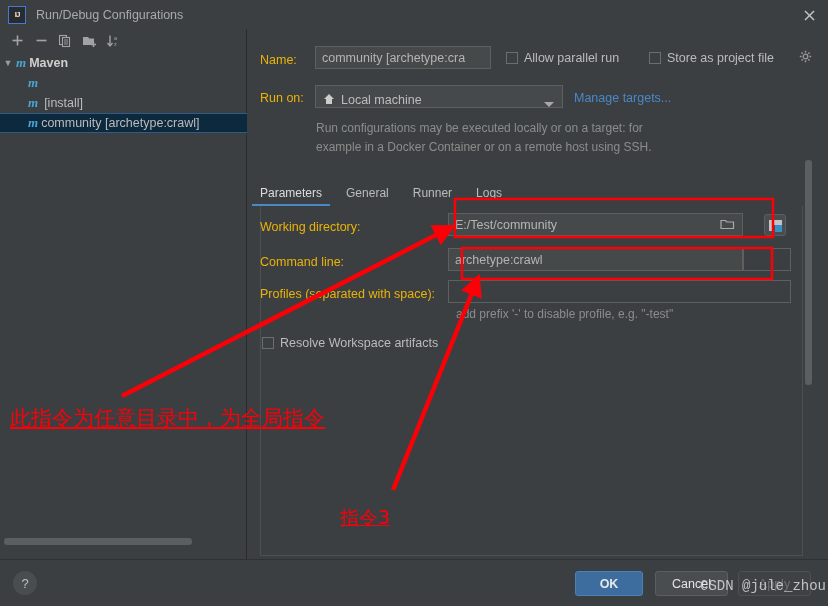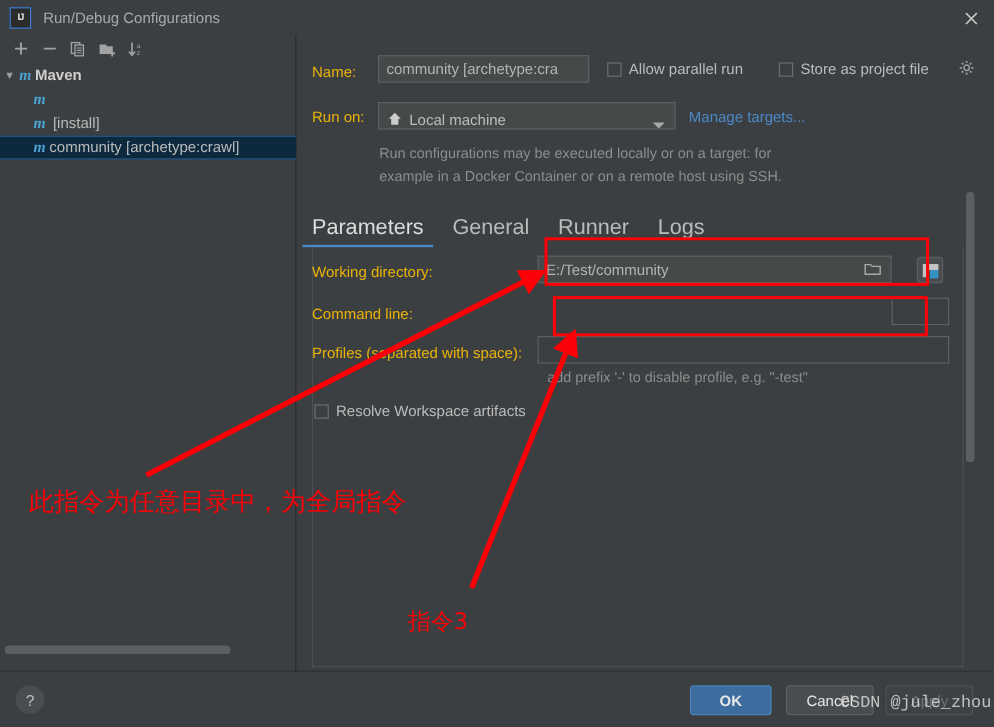--- a/index.html
+++ b/index.html
@@ -231,21 +231,21 @@
 
   
   .tabs {
     position: absolute;
     left: 0; top: 150px;
     width: 580px; height: 27px;
     display: flex;
     align-items: flex-end;
   }
   .tab {
-    font-size: 18px;
+    font-size: 12px;
     color: #bbbbbb;
     padding: 0 12px 6px 12px;
     cursor: pointer;
     position: relative;
   }
   .tab.active { color: #dcdcdc; }
   .tab.active::after {
     content: "";
     position: absolute;
     left: 4px; right: 4px; bottom: 0;
@@ -533,20 +533,21 @@
         <path d="M1 2.5 L5.5 2.5 L6.8 4 L13.5 4 L13.5 10.5 L1 10.5 Z" fill="none" stroke="#a9a9a9" stroke-width="1.2"></path>
       </svg>
     </div>
     <div class="macro-btn" style="left:516px; top:185px;">
       <span class="bar"></span>
       <span class="bar2"></span>
       <span class="sq"></span>
     </div>
 
     <div class="lbl" style="left:12px; top:226px;">Command line:</div>
+    <div class="field" style="left:200px; top:219px; width:295px; height:23px;">archetype:crawl</div>
     <div class="field" style="left:495px; top:219px; width:48px; height:23px; background:#3c3f41;"></div>
 
     <div class="lbl" style="left:12px; top:258px;">Profiles (separated with space):</div>
     <div class="field" style="left:200px; top:251px; width:343px; height:23px; background:#3c3f41;"></div>
     <div class="hint" style="left:208px; top:277px;">add prefix '-' to disable profile, e.g. "-test"</div>
 
     <div class="cbox-wrap" style="left:14px; top:307px;">
       <span class="cbox"></span>
       <span>Resolve Workspace artifacts</span>
     </div>
@@ -569,18 +570,18 @@
 
     <rect x="455" y="199" width="318" height="38" fill="none" stroke="#fb0007" stroke-width="2.5"></rect>
 
     <rect x="462" y="248" width="310" height="31" fill="none" stroke="#fb0007" stroke-width="2.5"></rect>
 
     <line x1="122" y1="396" x2="442" y2="232" stroke="#fb0007" stroke-width="4.5" marker-end="url(#arrowhead)"></line>
 
     <line x1="393" y1="490" x2="474" y2="288" stroke="#fb0007" stroke-width="4.5" marker-end="url(#arrowhead)"></line>
   </svg>
 
-  <div class="anno-text anno-main" style="left:24px; top:404px;">此指令为任意目录中，为全局指令</div>
-  <div class="anno-text anno-small" style="left:340px; top:505px;">指令3</div>
+  <div class="anno-text anno-main" style="left:10px; top:404px;text-decoration:underline;">此指令为任意目录中，为全局指令</div>
+  <div class="anno-text anno-small" style="left:340px; top:505px;text-decoration:underline;">指令3</div>
 
   <div class="watermark">CSDN @jule_zhou</div>
 
 </div>
 
 </body></html>

